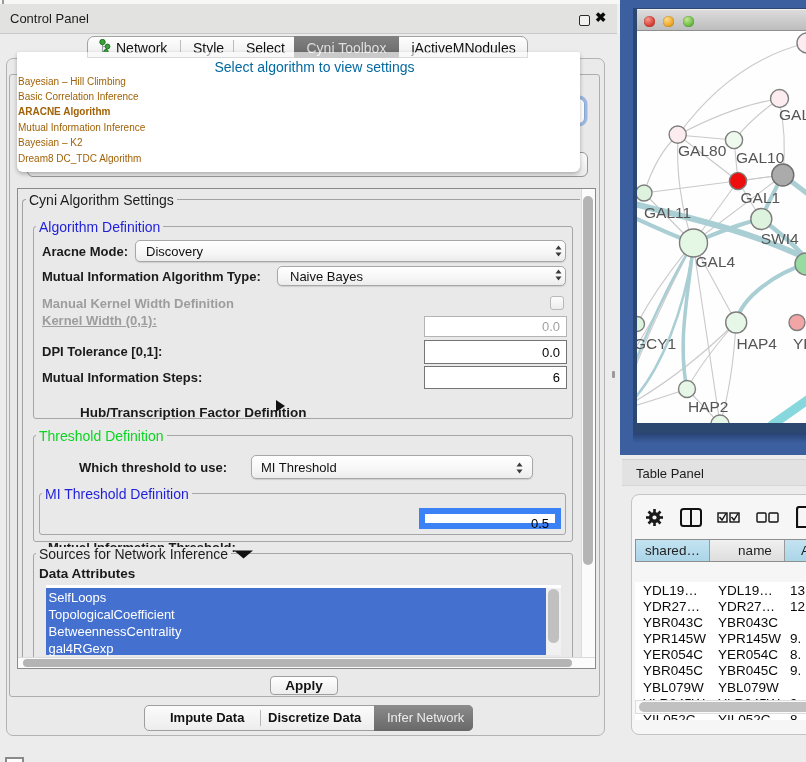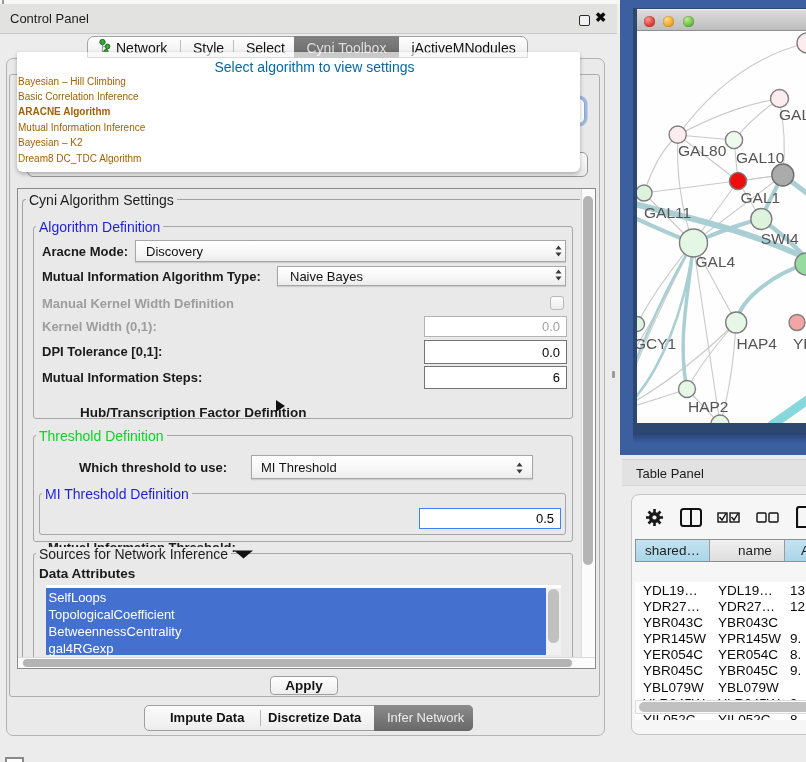--- a/index.html
+++ b/index.html
@@ -3,21 +3,21 @@
 <meta charset="utf-8">
 <style>
 html,body{margin:0;padding:0;}
 #page{position:relative;width:806px;height:762px;overflow:hidden;
   font-family:"Liberation Sans",sans-serif;background:#ececec;}
 .abs{position:absolute;}
 .lbl{position:absolute;font-size:13px;font-weight:bold;color:#1a1a1a;white-space:nowrap;}
 .dis{color:#9d9d9d;}
 .field{position:absolute;background:#fff;box-sizing:border-box;font-size:13px;
   text-align:right;padding:0 6px;white-space:nowrap;}
-.combo{position:absolute;box-sizing:border-box;border:1px solid #a7a7a7;border-radius:0;
+.combo{position:absolute;box-sizing:border-box;border:1px solid #a7a7a7;border-radius:5px;
   background:linear-gradient(#ffffff, #f6f6f6 60%, #ececec);font-size:13px;color:#111;
   white-space:nowrap;box-shadow:0 1px 1px rgba(0,0,0,0.12);}
 .carets{position:absolute;width:8px;}
 .tbox{position:absolute;box-sizing:border-box;border:1px solid #a6a6a6;border-radius:3px;}
 .ttl{position:absolute;background:#e9e9e9;padding:0 3px;font-size:14px;white-space:nowrap;line-height:14px;}
 </style>
 </head>
 <body>
 <div id="page">
 
@@ -69,21 +69,21 @@
         <path d="M3.5 0.5 L6.5 4.5 L0.5 4.5 Z M3.5 11.5 L6.5 7.5 L0.5 7.5 Z" fill="#3a3a3a"></path>
       </svg>
   <div class="lbl" style="left:24px;top:80px;">Mutual Information Algorithm Type:</div>
   <div class="combo" style="left:259px;top:77px;width:289px;height:20px;line-height:19px;padding-left:12px;">Naive Bayes</div>
   <svg class="carets" style="left:537px;top:80px;" width="7" height="12">
         <path d="M3.5 0.5 L6.5 4.5 L0.5 4.5 Z M3.5 11.5 L6.5 7.5 L0.5 7.5 Z" fill="#3a3a3a"></path>
       </svg>
   <div class="lbl dis" style="left:24px;top:107px;">Manual Kernel Width Definition</div>
   <div class="abs" style="left:532px;top:107px;width:14px;height:14px;box-sizing:border-box;border:1px solid #b9b9b9;border-radius:3px;background:linear-gradient(#fdfdfd,#ececec);"></div>
 
-  <div class="lbl dis" style="left:24px;top:130px;">Kernel Width (0,1):</div>
+  <div class="lbl dis" style="left:24px;top:124px;text-decoration:underline;">Kernel Width (0,1):</div>
   <div class="field" style="left:406px;top:127px;width:143px;height:21px;line-height:20px;border:1px solid #b4b4b4;color:#a2a2a2;">0.0</div>
   <div class="lbl" style="left:24px;top:155px;">DPI Tolerance [0,1]:</div>
   <div class="field" style="left:406px;top:151px;width:143px;height:24px;line-height:23px;border:1px solid #757575;color:#000;">0.0</div>
   <div class="lbl" style="left:24px;top:181px;">Mutual Information Steps:</div>
   <div class="field" style="left:406px;top:177px;width:143px;height:23px;line-height:22px;border:1px solid #757575;color:#000;">6</div>
 
   <div class="lbl" style="left:22px;top:216px;font-size:13.5px;padding-left:40px;">Hub/Transcription Factor Definition</div>
   <svg class="abs" style="left:256px;top:210px;" width="12" height="14">
         <path d="M2 1 L11 7 L2 13 Z" fill="#111"></path>
       </svg>
@@ -91,21 +91,21 @@
   <div class="tbox" style="left:15px;top:246px;width:540px;height:107px;"></div>
   <div class="ttl" style="left:18px;top:240px;color:#0ad520;">Threshold Definition</div>
   <div class="lbl" style="left:61px;top:271px;">Which threshold to use:</div>
   <div class="combo" style="left:233px;top:266px;width:282px;height:24px;line-height:23px;padding-left:9px;">MI Threshold</div>
   <svg class="carets" style="left:498px;top:273px;" width="7" height="12">
         <path d="M3.5 0.5 L6.5 4.5 L0.5 4.5 Z M3.5 11.5 L6.5 7.5 L0.5 7.5 Z" fill="#3a3a3a"></path>
       </svg>
   <div class="tbox" style="left:21px;top:304px;width:527px;height:42px;"></div>
   <div class="ttl" style="left:24px;top:298px;color:#1f1fd9;">MI Threshold Definition</div>
   <div class="lbl" style="left:30px;top:323px;margin-top:28px;">Mutual Information Threshold:</div>
-  <div class="field" style="left:401px;top:319px;width:142px;height:21px;line-height:20px;border:1px solid #3b82f6;color:#000;">0.5</div>
+  <div class="field" style="left:401px;top:319px;width:142px;height:21px;line-height:20px;border:6px solid #3b82f6;color:#000;">0.5</div>
 
   <div class="tbox" style="left:15px;top:364px;width:540px;height:200px;"></div>
   <div class="ttl" style="left:18px;top:358px;color:#1c1c1c;">Sources for Network Inference</div>
   <svg class="abs" style="left:215px;top:360.5px;" width="21" height="9">
         <path d="M1 0.5 L20 0.5 L10.5 8.5 Z" fill="#111"></path>
       </svg>
   <div class="lbl" style="left:21px;top:377px;font-size:13.5px;">Data Attributes</div>
   <div class="abs" style="left:27.5px;top:396px;width:515px;height:70px;background:#fff;"></div>
   <div class="abs" style="left:27.5px;top:398.5px;width:500px;height:67.5px;background:#4470cf;"></div>
   <div class="abs" style="left:30.5px;top:400px;font-size:13px;line-height:17px;color:#fff;">SelfLoops<br>TopologicalCoefficient<br>BetweennessCentrality<br>gal4RGexp</div>

